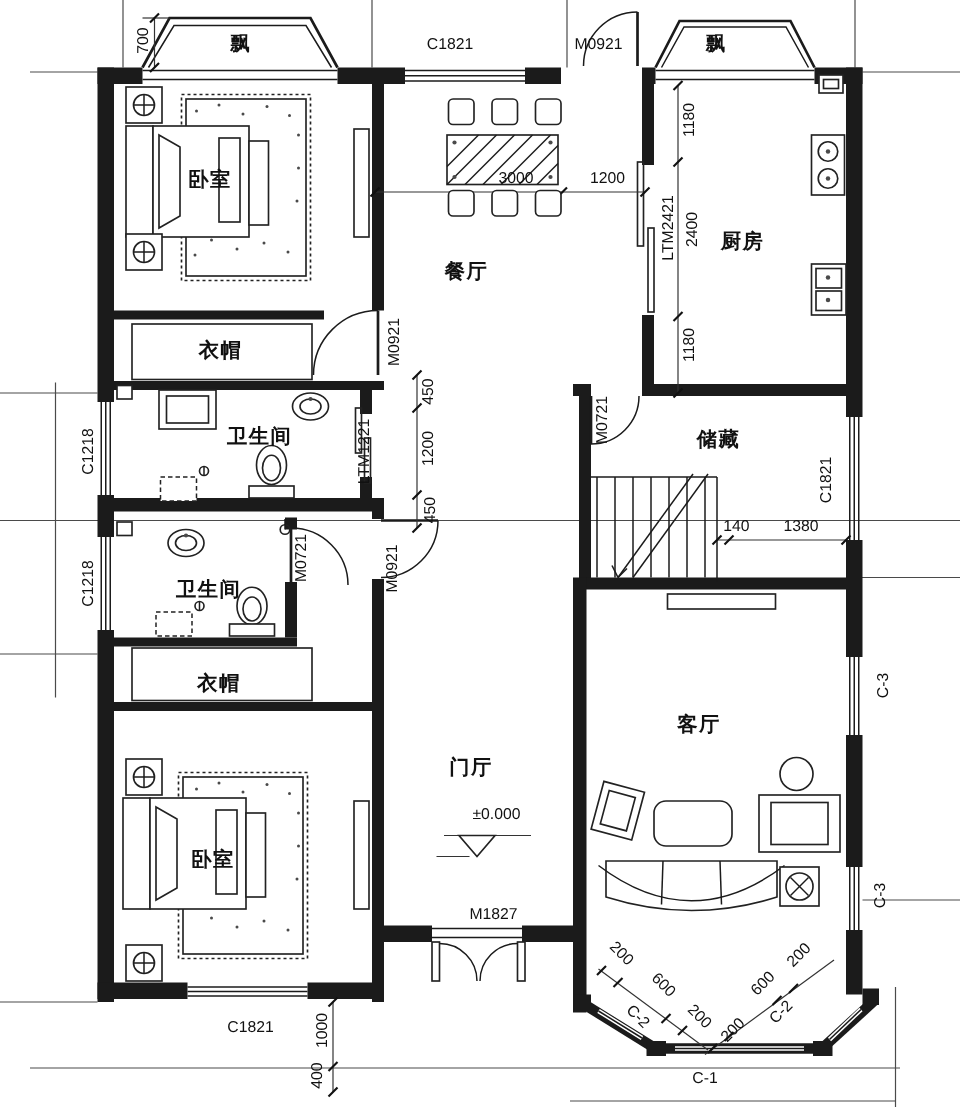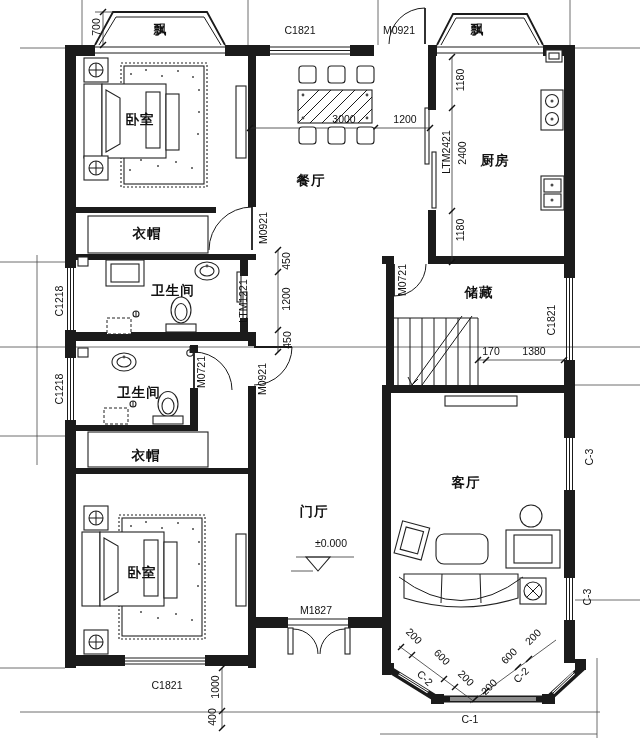--- a/index.html
+++ b/index.html
@@ -414,31 +414,31 @@
       <div class="plan-label code" style="left: 167px; top: 685px; transform: translate(-50%, -50%) rotate(0deg);">C1821</div>
       <div class="plan-label code" style="left: 425px; top: 678px; transform: translate(-50%, -50%) rotate(45deg);">C-2</div>
       <div class="plan-label code" style="left: 521px; top: 675px; transform: translate(-50%, -50%) rotate(-45deg);">C-2</div>
       <div class="plan-label code" style="left: 470px; top: 719px; transform: translate(-50%, -50%) rotate(0deg);">C-1</div>
       <div class="plan-label code" style="left: 263px; top: 228px; transform: translate(-50%, -50%) rotate(-90deg);">M0921</div>
       <div class="plan-label code" style="left: 262px; top: 379px; transform: translate(-50%, -50%) rotate(-90deg);">M0921</div>
       <div class="plan-label code" style="left: 201px; top: 372px; transform: translate(-50%, -50%) rotate(-90deg);">M0721</div>
       <div class="plan-label code" style="left: 402px; top: 280px; transform: translate(-50%, -50%) rotate(-90deg);">M0721</div>
       <div class="plan-label code" style="left: 243px; top: 301px; transform: translate(-50%, -50%) rotate(-90deg);">LTM1221</div>
       <div class="plan-label code" style="left: 446px; top: 152px; transform: translate(-50%, -50%) rotate(-90deg);">LTM2421</div>
-      <div class="plan-label code" style="left: 316px; top: 610px; transform: translate(-50%, -50%) rotate(0deg);">M1827</div>
+      <div class="plan-label code" style="left: 329px; top: 610px; transform: translate(-50%, -50%) rotate(0deg);">M1827</div>
       <div class="plan-label dim" style="left: 96px; top: 27px; transform: translate(-50%, -50%) rotate(-90deg);">700</div>
       <div class="plan-label dim" style="left: 460px; top: 80px; transform: translate(-50%, -50%) rotate(-90deg);">1180</div>
       <div class="plan-label dim" style="left: 462px; top: 153px; transform: translate(-50%, -50%) rotate(-90deg);">2400</div>
       <div class="plan-label dim" style="left: 460px; top: 230px; transform: translate(-50%, -50%) rotate(-90deg);">1180</div>
       <div class="plan-label dim" style="left: 316px; top: 119px; transform: translate(-50%, -50%) rotate(0deg); margin-left: 28px;">3000</div>
       <div class="plan-label dim" style="left: 405px; top: 119px; transform: translate(-50%, -50%) rotate(0deg);">1200</div>
       <div class="plan-label dim" style="left: 286px; top: 261px; transform: translate(-50%, -50%) rotate(-90deg);">450</div>
       <div class="plan-label dim" style="left: 286px; top: 299px; transform: translate(-50%, -50%) rotate(-90deg);">1200</div>
       <div class="plan-label dim" style="left: 287px; top: 340px; transform: translate(-50%, -50%) rotate(-90deg);">450</div>
-      <div class="plan-label dim" style="left: 491px; top: 351px; transform: translate(-50%, -50%) rotate(0deg);">170</div>
+      <div class="plan-label dim" style="left: 491px; top: 351px; transform: translate(-50%, -50%) rotate(0deg);">140</div>
       <div class="plan-label dim" style="left: 534px; top: 351px; transform: translate(-50%, -50%) rotate(0deg);">1380</div>
       <div class="plan-label dim" style="left: 215px; top: 687px; transform: translate(-50%, -50%) rotate(-90deg);">1000</div>
       <div class="plan-label dim" style="left: 212px; top: 717px; transform: translate(-50%, -50%) rotate(-90deg);">400</div>
       <div class="plan-label dim" style="left: 414px; top: 636px; transform: translate(-50%, -50%) rotate(45deg);">200</div>
       <div class="plan-label dim" style="left: 442px; top: 657px; transform: translate(-50%, -50%) rotate(45deg);">600</div>
       <div class="plan-label dim" style="left: 466px; top: 678px; transform: translate(-50%, -50%) rotate(45deg);">200</div>
       <div class="plan-label dim" style="left: 489px; top: 687px; transform: translate(-50%, -50%) rotate(-45deg);">200</div>
       <div class="plan-label dim" style="left: 509px; top: 656px; transform: translate(-50%, -50%) rotate(-45deg);">600</div>
       <div class="plan-label dim" style="left: 533px; top: 637px; transform: translate(-50%, -50%) rotate(-45deg);">200</div>
       <div class="plan-label dim" style="left: 331px; top: 543px; transform: translate(-50%, -50%) rotate(0deg);">±0.000</div>

